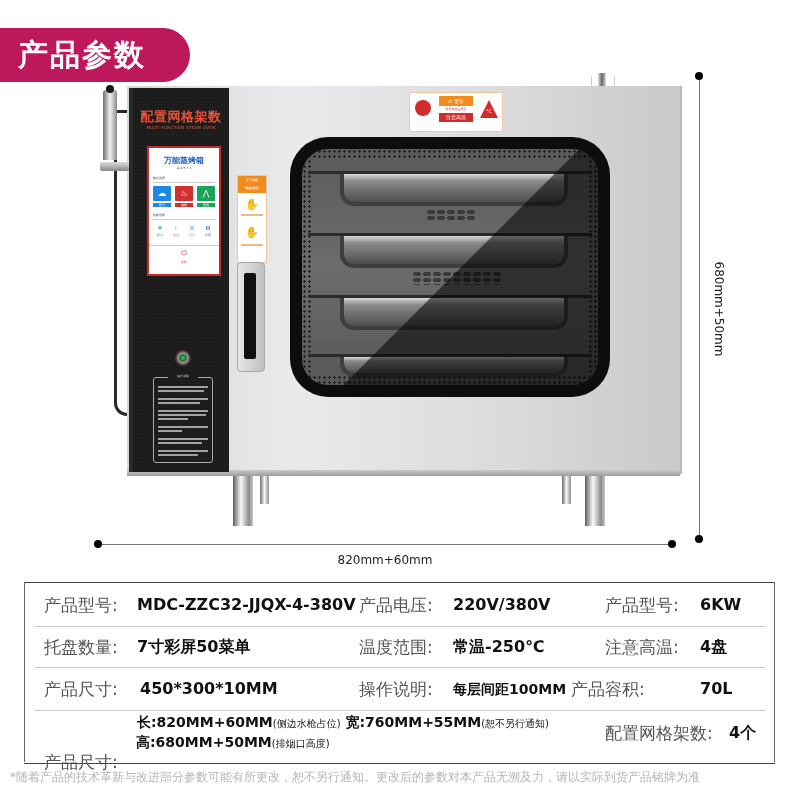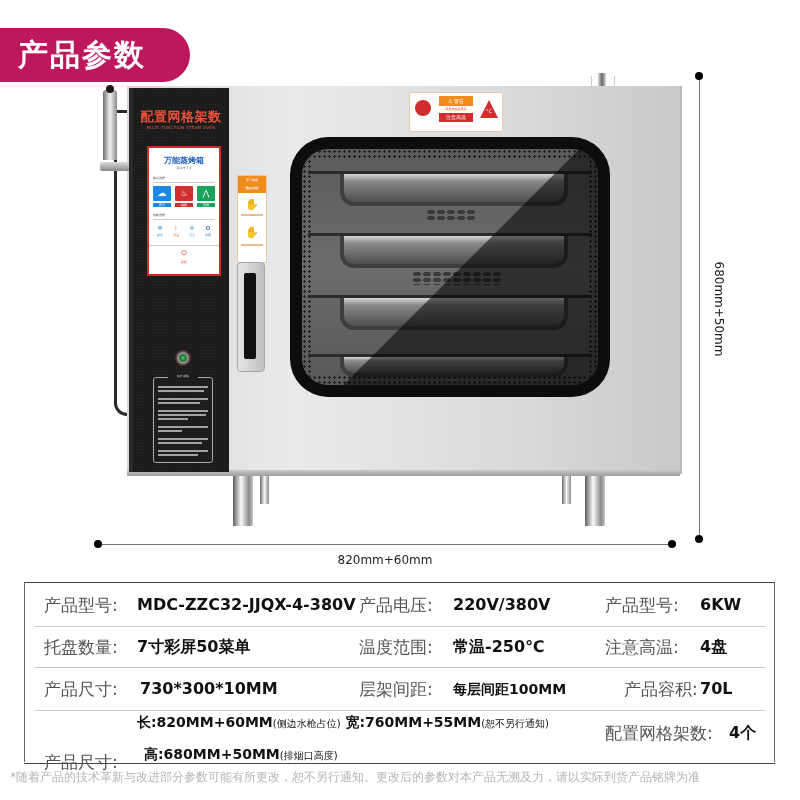--- a/index.html
+++ b/index.html
@@ -279,30 +279,30 @@
 <div class="abs val" style="left:700px;top:595px;">6KW</div>
 
 <div class="abs lbl" style="left:44px;top:636px;">托盘数量:</div>
 <div class="abs val" style="left:137px;top:637px;">7寸彩屏50菜单</div>
 <div class="abs lbl" style="left:359px;top:636px;">温度范围:</div>
 <div class="abs val" style="left:453px;top:637px;">常温-250℃</div>
 <div class="abs lbl" style="left:605px;top:636px;">注意高温:</div>
 <div class="abs val" style="left:700px;top:637px;">4盘</div>
 
 <div class="abs lbl" style="left:44px;top:678px;">产品尺寸:</div>
-<div class="abs val" style="left:140px;top:679px;">730*300*10MM</div>
-<div class="abs lbl" style="left:359px;top:678px;">层架间距:</div>
+<div class="abs val" style="left:140px;top:679px;">450*300*10MM</div>
+<div class="abs lbl" style="left:359px;top:678px;">操作说明:</div>
 <div class="abs val-sm" style="left:453px;top:681px;">每层间距100MM</div>
-<div class="abs lbl" style="left:624px;top:678px;">产品容积:</div>
+<div class="abs lbl" style="left:571px;top:678px;">产品容积:</div>
 <div class="abs val" style="left:700px;top:679px;">70L</div>
 
 <div class="abs lbl" style="left:44px;top:725px;margin-top:26px;">产品尺寸:</div>
 <div class="abs val-sm" style="left:137px;top:714px;">
   <span>长:820MM+60MM</span><span class="note">(侧边水枪占位)</span>
   <span>宽:760MM+55MM</span><span class="note">(恕不另行通知)</span>
 </div>
-<div class="abs val-sm" style="left:144px;top:734px;margin-top:12px;">
+<div class="abs val-sm" style="left:136px;top:734px;">
   <span>高:680MM+50MM</span><span class="note">(排烟口高度)</span>
 </div>
 <div class="abs lbl" style="left:605px;top:722px;">配置网格架数:</div>
 <div class="abs val" style="left:729px;top:723px;">4个</div>
 
 <div class="abs footnote">*随着产品的技术革新与改进部分参数可能有所更改，恕不另行通知。更改后的参数对本产品无溯及力，请以实际到货产品铭牌为准</div>
 
 </body></html>

